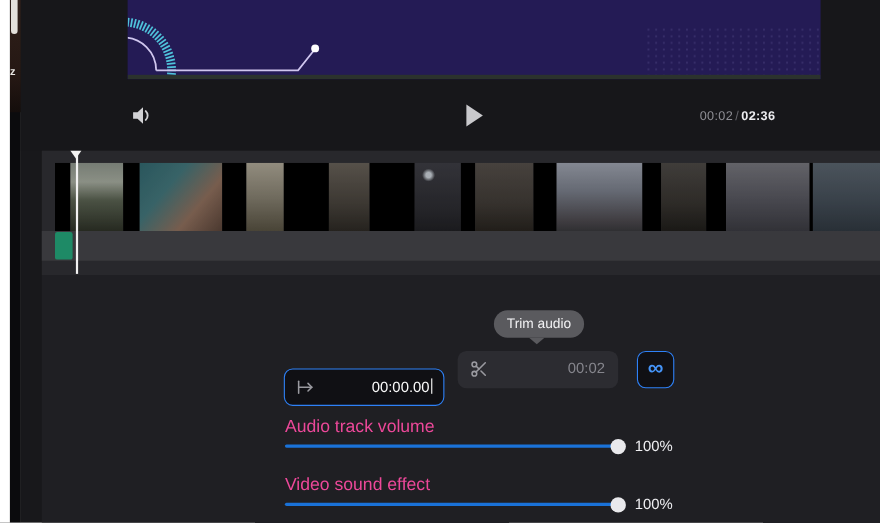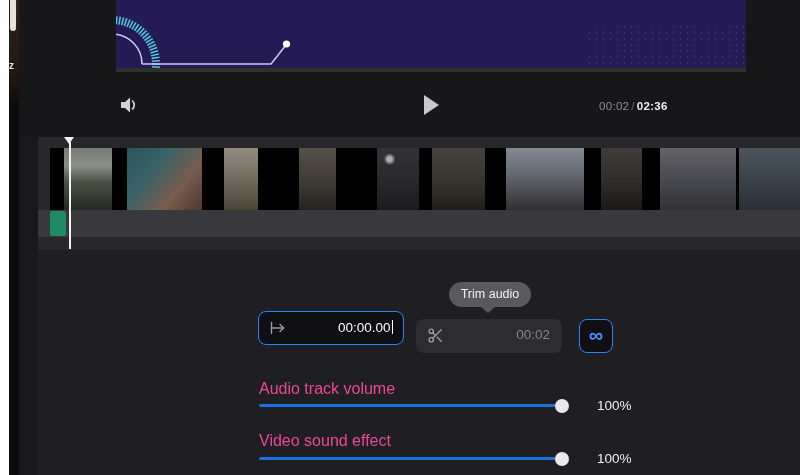--- a/index.html
+++ b/index.html
@@ -22,21 +22,21 @@
   #video-frame::after { content:""; position:absolute; left:0; bottom:0; width:100%; height:4px; background:#2b322d; }
   #dots-overlay { left:470px; top:24px; width:160px; height:44px; opacity:.5;
      background-image:radial-gradient(circle, rgba(150,140,210,.35) .7px, transparent 1.2px);
      background-size:7px 6px; }
   #viz-svg { left:0; top:0; width:630px; height:72px; }
 
   
   #volume-btn { left:100px; top:95px; width:20px; height:20px; cursor:pointer; }
   #play-btn { left:405px; top:95px; width:0; height:0;
       border-left:15px solid #c9c9cc; border-top:10px solid transparent; border-bottom:10px solid transparent; cursor:pointer; }
-  #time-display { left:580px; top:100px; width:143px; text-align:left; font-size:11.5px; letter-spacing:.3px; }
+  #time-display { left:580px; top:100px; width:143px; text-align:center; font-size:11.5px; letter-spacing:.3px; }
   #time-current { color:#8e8e94; }
   #time-sep { color:#66666c; padding:0 2px; }
   #time-total { color:#ededf0; font-weight:700; }
 
   
   #timeline { left:19px; top:137px; width:781px; height:113px; background:#28282c; }
   #filmstrip { left:12px; top:11px; height:62px; display:flex; overflow:hidden; width:769px; cursor:pointer; }
   .seg { height:62px; flex:0 0 auto; filter:brightness(.82) saturate(.85); }
   .seg.b { background:#000; }
   .ph1 { background:linear-gradient(180deg,#8f988c 0%,#a8afa0 28%,#5a6450 55%,#2e3326 100%); }
@@ -63,38 +63,38 @@
 
   #filename-bar { left:221px; top:26px; width:357px; height:32px; background:#131317; border-radius:8px; }
   #filename-text { left:14px; top:8px; font-size:13px; color:#eaeaec; }
   #close-btn { left:322px; top:7px; width:18px; height:18px; color:#9a9aa0; font-size:15px; line-height:18px; text-align:center; cursor:pointer; }
 
   #tooltip { left:411px; top:32px; width:82px; height:25px; background:#5a5a5e; border-radius:13px;
      color:#f2f2f4; font-size:12.5px; text-align:center; line-height:25px; }
   #tooltip::after { content:""; position:absolute; left:32px; top:25px; border-left:7px solid transparent;
      border-right:7px solid transparent; border-top:6px solid #5a5a5e; }
 
-  #start-field { left:220px; top:61px; width:146px; height:34px; background:#101014;
+  #start-field { left:220px; top:85px; width:146px; height:34px; background:#101014;
      border:1.5px solid #2e81f7; border-radius:8px; cursor:text; }
   #start-icon { left:10px; top:9px; }
   #start-value { right:10px; top:8px; position:absolute; font-size:13.5px; color:#fafafa; }
   #caret { display:inline-block; width:1.5px; height:14px; background:#fff; vertical-align:-2px; margin-left:1px; }
 
   #trim-field { left:378px; top:69px; width:146px; height:34px; background:#2c2c31; border-radius:8px; cursor:pointer; }
   #scissors-wrap { left:11px; top:8px; }
   #trim-value { right:12px; top:8px; position:absolute; font-size:13.5px; color:#85858c; }
 
   #loop-btn { left:541px; top:69px; width:34px; height:34px; background:#101014;
      border:1.5px solid #2e81f7; border-radius:8px; color:#4594f8; font-size:20px; font-weight:700;
      text-align:center; line-height:30px; cursor:pointer; }
 
   .slider-label { left:221px; font-size:16px; color:#ec4899; }
   .slider-track { left:221px; width:303px; height:3px; background:#1a72d8; border-radius:2px; cursor:pointer; }
   .slider-thumb { position:absolute; right:-7px; top:-5.5px; width:14px; height:14px; border-radius:50%; background:#e9e9ec; cursor:grab; }
-  .slider-value { left:539px; font-size:13.5px; color:#efeff2;margin-left:20px; }
+  .slider-value { left:539px; font-size:13.5px; color:#efeff2; }
 
   #audio-label { top:130px; } #audio-track-slider { top:154px; } #audio-value { top:148px; }
   #video-label { top:182px; } #video-sound-slider { top:207px; } #video-value { top:201px; }
 
   svg { display:block; }
 </style>
 </head>
 <body>
 
 <div id="left-sliver" class="abs">

